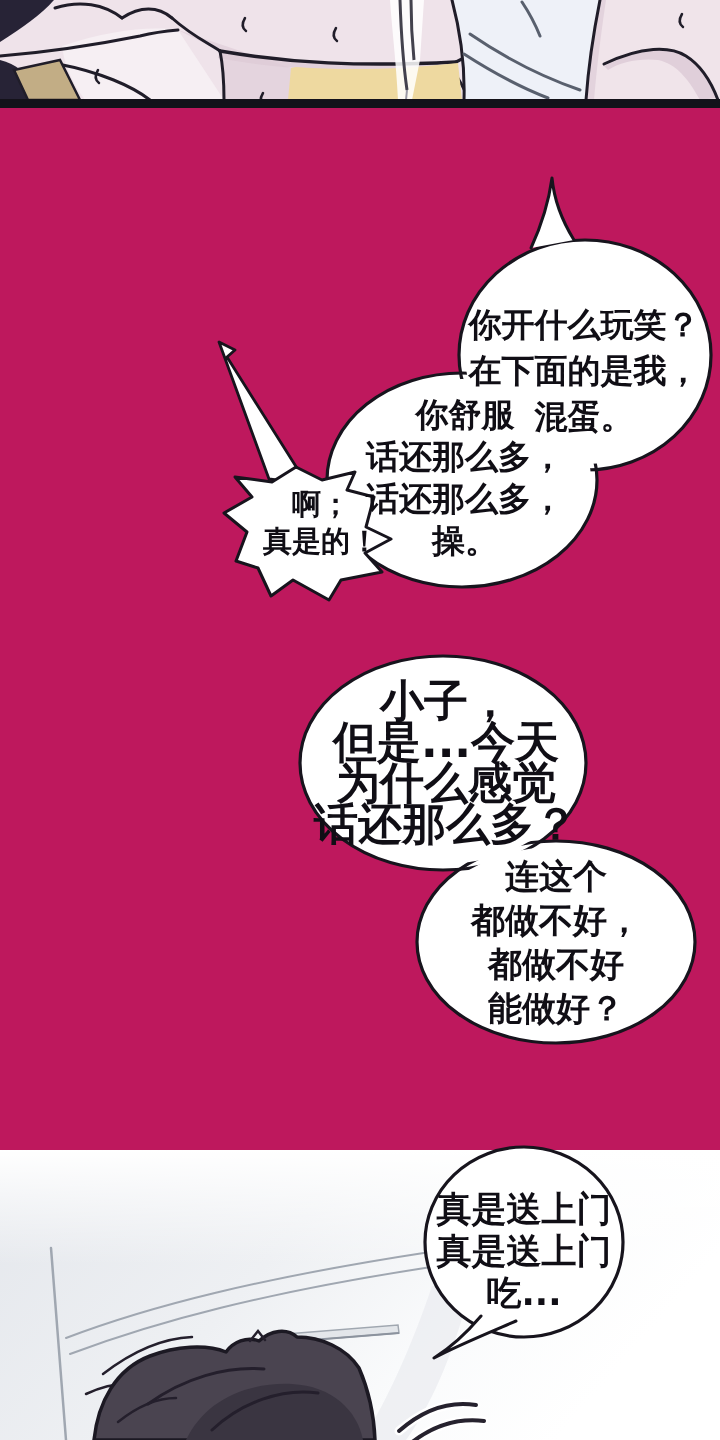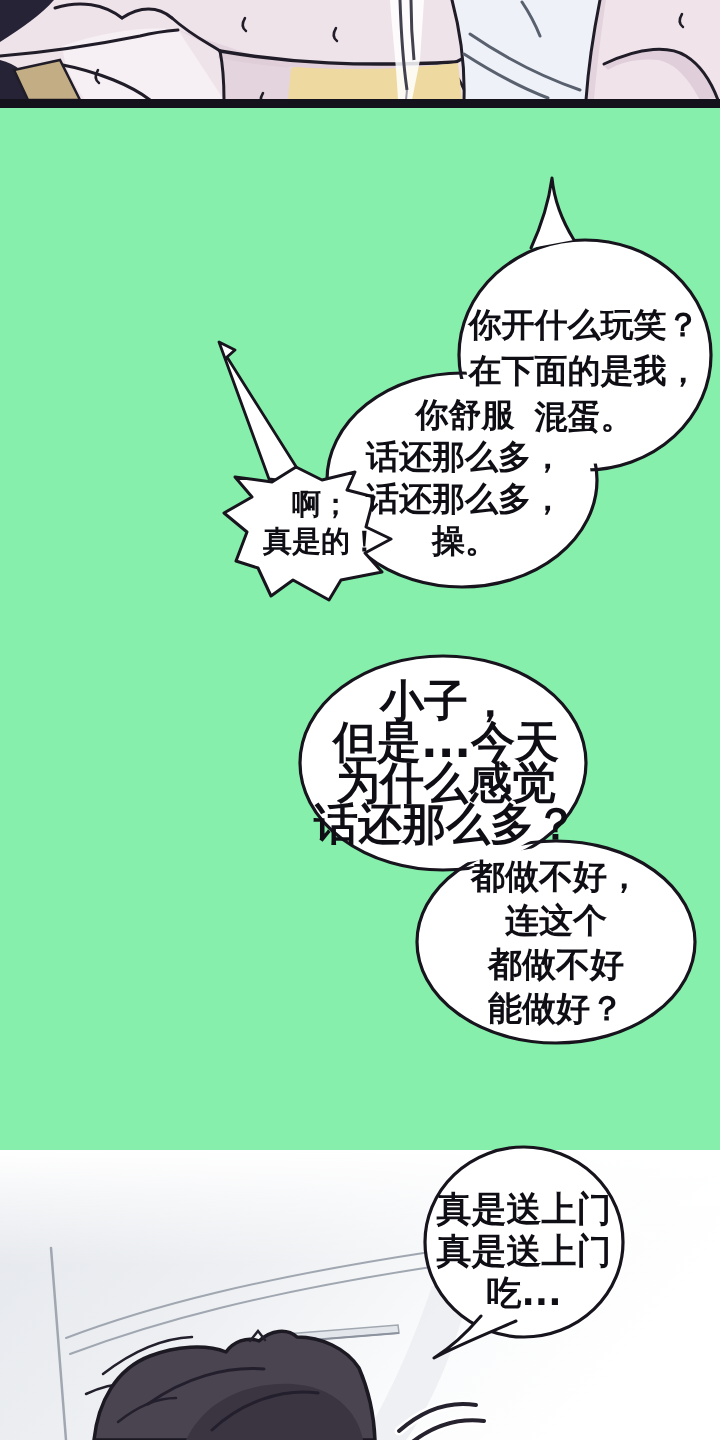--- a/index.html
+++ b/index.html
@@ -1,16 +1,16 @@
 <!DOCTYPE html>
 <html><head>
 <meta charset="utf-8">
 <style>
   html,body{margin:0;padding:0;background:#ffffff;}
-  .page{position:relative;width:720px;height:1440px;background:#86efac;overflow:hidden;
+  .page{position:relative;width:720px;height:1440px;background:#be185d;overflow:hidden;
         font-family:"DejaVu Sans",sans-serif;}
   .art{position:absolute;left:0;top:0;}
   .bubble-text{position:absolute;text-align:center;font-weight:700;color:#100e15;
                line-height:1;white-space:nowrap;}
   .bubble-text .line{display:block;}
   .bt-a{left:444px;top:302px;width:280px;font-size:33px;}
   .bt-a .line{height:46px;line-height:46px;}
   .bt-b{left:325px;top:394px;width:280px;font-size:33px;text-align:center;}
   .bt-b .line{height:42px;line-height:42px;}
   .bt-c{left:241px;top:486px;width:160px;font-size:29px;}
@@ -191,22 +191,22 @@
   <span class="line">啊；</span>
   <span class="line">真是的！</span>
 </div>
 <div class="bubble-text bt-d">
   <span class="line">小子，</span>
   <span class="line">但是...今天</span>
   <span class="line">为什么感觉</span>
   <span class="line">话还那么多？</span>
 </div>
 <div class="bubble-text bt-e">
+  <span class="line">连这个</span>
   <span class="line">都做不好，</span>
-  <span class="line">连这个</span>
   <span class="line">都做不好</span>
   <span class="line">能做好？</span>
 </div>
 <div class="bubble-text bt-f">
   <span class="line">真是送上门</span>
   <span class="line">真是送上门</span>
   <span class="line">吃...</span>
 </div>
 
 </div>

